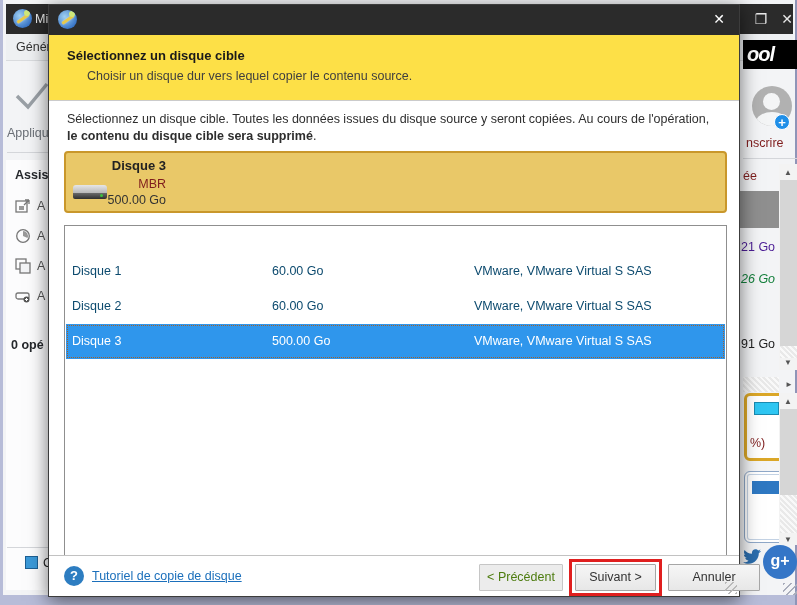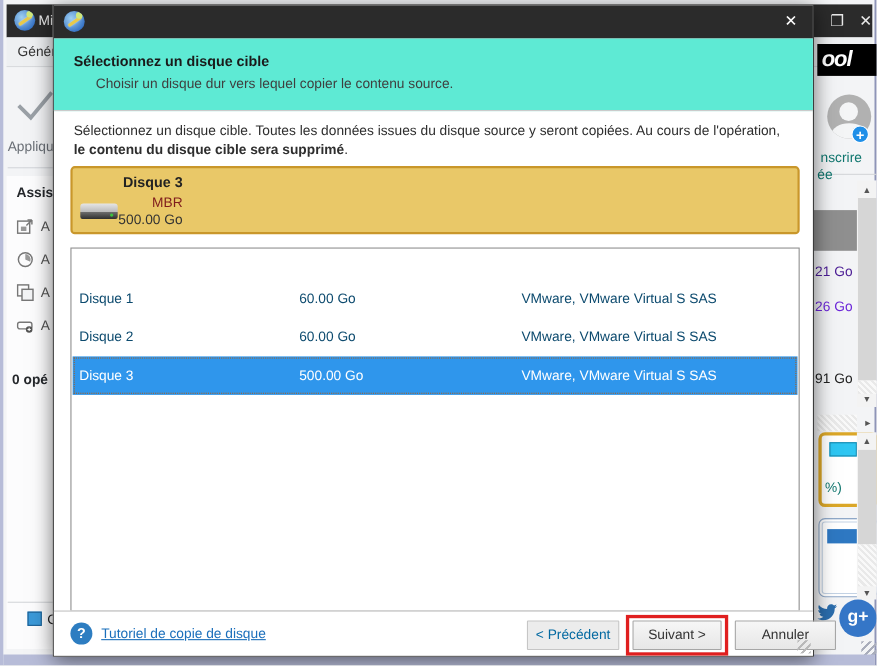--- a/index.html
+++ b/index.html
@@ -27,40 +27,40 @@
   .sb-item { position:absolute; left:12px; display:flex; align-items:center; gap:6px; color:#555; font-size:12.5px; }
   .ops { position:absolute; left:8px; font-weight:bold; font-size:12.5px; color:#25282c; }
   .legend-sq { position:absolute; width:13px; height:13px; background:#3b99d8; border:1px solid #1d5f93; }
   .legend-g { position:absolute; font-size:12.5px; color:#222; }
 
   
   .avatar { position:absolute; left:749px; top:86px; width:40px; height:40px; border-radius:50%; background:#b1b1b1; overflow:hidden; }
   .avatar .head { position:absolute; left:11px; top:7px; width:17px; height:17px; border-radius:50%; background:#f4f5f6; }
   .avatar .torso { position:absolute; left:4px; top:26px; width:32px; height:20px; border-radius:50% 50% 0 0; background:#f4f5f6; }
   .avatar-badge { position:absolute; left:771px; top:114px; width:16px; height:16px; border-radius:50%; background:#1f8fe8; color:#fff; font-size:13px; line-height:15px; text-align:center; font-weight:bold; border:1px solid #fff; }
-  .frag { position:absolute; font-size:12.5px; color:#0f766e; white-space:nowrap; }
+  .frag { position:absolute; font-size:12.5px; color:#7f1d1d; white-space:nowrap; }
   .grayrow { position:absolute; left:712px; top:191px; width:64px; height:37px; background:#8f8f8f; }
   .vtrack { position:absolute; width:20px; background:#f3f3f3; }
   .checker { background-image:repeating-linear-gradient(45deg,#e9e9e9 0 2px,#f9f9f9 2px 4px); }
   .thumb { position:absolute; background:#d6d6d6; }
   .scroll-arrow { position:absolute; font-size:8px; color:#555; }
   .dm-box { position:absolute; background:#fff; border-radius:6px; }
   .dm-bar { position:absolute; height:13px; }
   .gplus { position:absolute; left:760px; top:545px; width:34px; height:34px; border-radius:50%; background:#3576c7; color:#fff; text-align:center; font-size:16px; font-weight:bold; line-height:32px; }
   .bird { position:absolute; left:738px; top:547px; width:22px; height:20px; }
   .grip { position:absolute; width:14px; height:14px;
           background-image:repeating-linear-gradient(135deg,#a9adbb 0 2px,transparent 2px 5px); }
   .bottomstrip { position:absolute; left:0; right:0; top:595px; height:10px; background:#b7bcd8; }
 
   
   #dialog { position:absolute; left:48px; top:4px; width:692px; height:593px; background:#fff; border:1px solid #3c3c3c; box-shadow:0 4px 18px rgba(0,0,0,.55); }
   .dlg-titlebar { position:absolute; left:0; right:0; top:0; height:30px; background:#2b2b2b; }
   .dlg-title { position:absolute; left:36px; top:8px; color:#f2f2f2; font-size:12.5px; }
   .dlg-close { position:absolute; right:10px; top:6px; color:#fff; font-size:14px; width:20px; text-align:center; cursor:pointer; }
-  .dlg-header { position:absolute; left:0; right:0; top:30px; height:66px; background:#5eead4; border-bottom:1px solid #cbcbcb; }
+  .dlg-header { position:absolute; left:0; right:0; top:30px; height:66px; background:#fde047; border-bottom:1px solid #cbcbcb; }
   .dlg-h-title { position:absolute; left:18px; top:13px; font-size:13px; font-weight:bold; color:#1a1a1a; }
   .dlg-h-sub { position:absolute; left:38px; top:34px; font-size:12.5px; color:#3f3f3f; }
   .dlg-desc { position:absolute; left:18px; top:106px; width:656px; font-size:12.5px; color:#2e2e2e; line-height:17px; }
 
   .diskbar { position:absolute; left:15px; top:146px; width:663px; height:62px; background:#e9c868; border:2px solid #c9972b; border-radius:4px; display:flex; }
   .diskbar-left { position:relative; width:108px; flex:none; }
   .disk-ico { position:absolute; left:7px; top:32px; width:34px; height:14px; border-radius:3px 3px 2px 2px;
               background:linear-gradient(#e6e6e6,#b9b9b9 55%,#6c6c6c 56%,#2f2f2f); }
   .disk-ico::after { content:""; position:absolute; right:4px; bottom:2px; width:3px; height:3px; background:#39c23e; border-radius:50%; }
   .diskbar-name { position:absolute; right:8px; top:5px; font-size:13px; font-weight:bold; color:#222; }
@@ -78,21 +78,21 @@
   .trow { position:absolute; left:1px; right:1px; height:35px; background:#fff; }
   .trow .td { position:absolute; top:10px; font-size:12.5px; color:#0c4a6e; white-space:nowrap; }
   .trow.selected { background:#2f96ec; outline:1px dotted #a3622a; outline-offset:-2px; }
   .trow.selected .td { color:#fff; }
 
   .dlg-footer { position:absolute; left:0; right:0; bottom:0; height:41px; border-top:1px solid #c2c2c2; background:#fff; }
   .help-circ { position:absolute; left:15px; top:10px; width:20px; height:20px; border-radius:50%; background:#2d7dc1; color:#fff; font-size:13px; font-weight:bold; text-align:center; line-height:20px; }
   .tut-link { position:absolute; left:43px; top:13px; font-size:12.5px; color:#1b6fbb; text-decoration:underline; cursor:pointer; }
   .btn { position:absolute; top:8px; height:27px; font-size:12.5px; color:#333; text-align:center; line-height:25px;
          background:linear-gradient(#f6f6f6,#e7e7e7); border:1px solid #a6a6a6; border-radius:1px; cursor:pointer; }
-  .btn.disabled { color:#0369a1; background:#ececec; border-color:#c6c6c6; }
+  .btn.disabled { color:#4d7c0f; background:#ececec; border-color:#c6c6c6; }
   .red-anno { position:absolute; left:520px; top:3px; width:93px; height:37px; border:3px solid #e01f1f; }
   .dlg-grip { position:absolute; right:2px; bottom:2px; width:12px; height:12px;
               background-image:repeating-linear-gradient(135deg,#b9b9b9 0 2px,transparent 2px 5px); }
   svg { display:block; }
 </style>
 </head>
 <body>
 
 <div id="screen">
 
@@ -155,30 +155,30 @@
     <span class="legend-g" style="left:40px;top:556px;">G</span>
 
     <div class="avatar">
         <span class="head"></span>
         <span class="torso"></span>
       </div>
     <span class="avatar-badge">+</span>
     <span class="frag" style="left:743px;top:136px;">nscrire</span>
     <div class="hline" style="left:740px;top:158px;width:57px;"></div>
 
-    <span class="frag" style="left:740px;top:152px;">ée</span>
+    <span class="frag" style="left:740px;top:169px;">ée</span>
     <div class="vtrack" style="left:776px;top:164px;height:206px;"></div>
     <span class="scroll-arrow" style="left:781px;top:168px;">▲</span>
     <div class="thumb" style="left:777px;top:180px;width:18px;height:166px;"></div>
     <div class="vtrack checker" style="left:777px;top:346px;width:18px;height:12px;"></div>
     <span class="scroll-arrow" style="left:781px;top:358px;">▼</span>
 
     <div class="grayrow"></div>
     <span class="frag" style="left:738px;top:240px;color:#4c1d95;">21 Go</span>
-    <span class="frag" style="left:738px;top:272px;color:#6d28d9;">26 Go</span>
+    <span class="frag" style="left:738px;top:272px;color:#15803d;font-style:italic;">26 Go</span>
     <span class="frag" style="left:738px;top:337px;color:#222;">91 Go</span>
 
     <div class="vtrack checker" style="left:740px;top:377px;width:36px;height:15px;"></div>
     <span class="scroll-arrow" style="left:782px;top:380px;">►</span>
 
     <div class="dm-box" style="left:741px;top:393px;width:54px;height:68px;border:3px solid #dba728;">
       <div class="dm-bar" style="left:7px;top:6px;width:25px;background:#2ec6f2;border:1px solid #1a8ab0;"></div>
       <span class="frag" style="left:3px;top:40px;">%)</span>
     </div>
     <div class="dm-box" style="left:741px;top:471px;width:54px;height:72px;border:1px solid #8fa8c8;box-shadow:inset 0 0 0 2px #fff, inset 0 0 0 3px #c3d2e4;">

